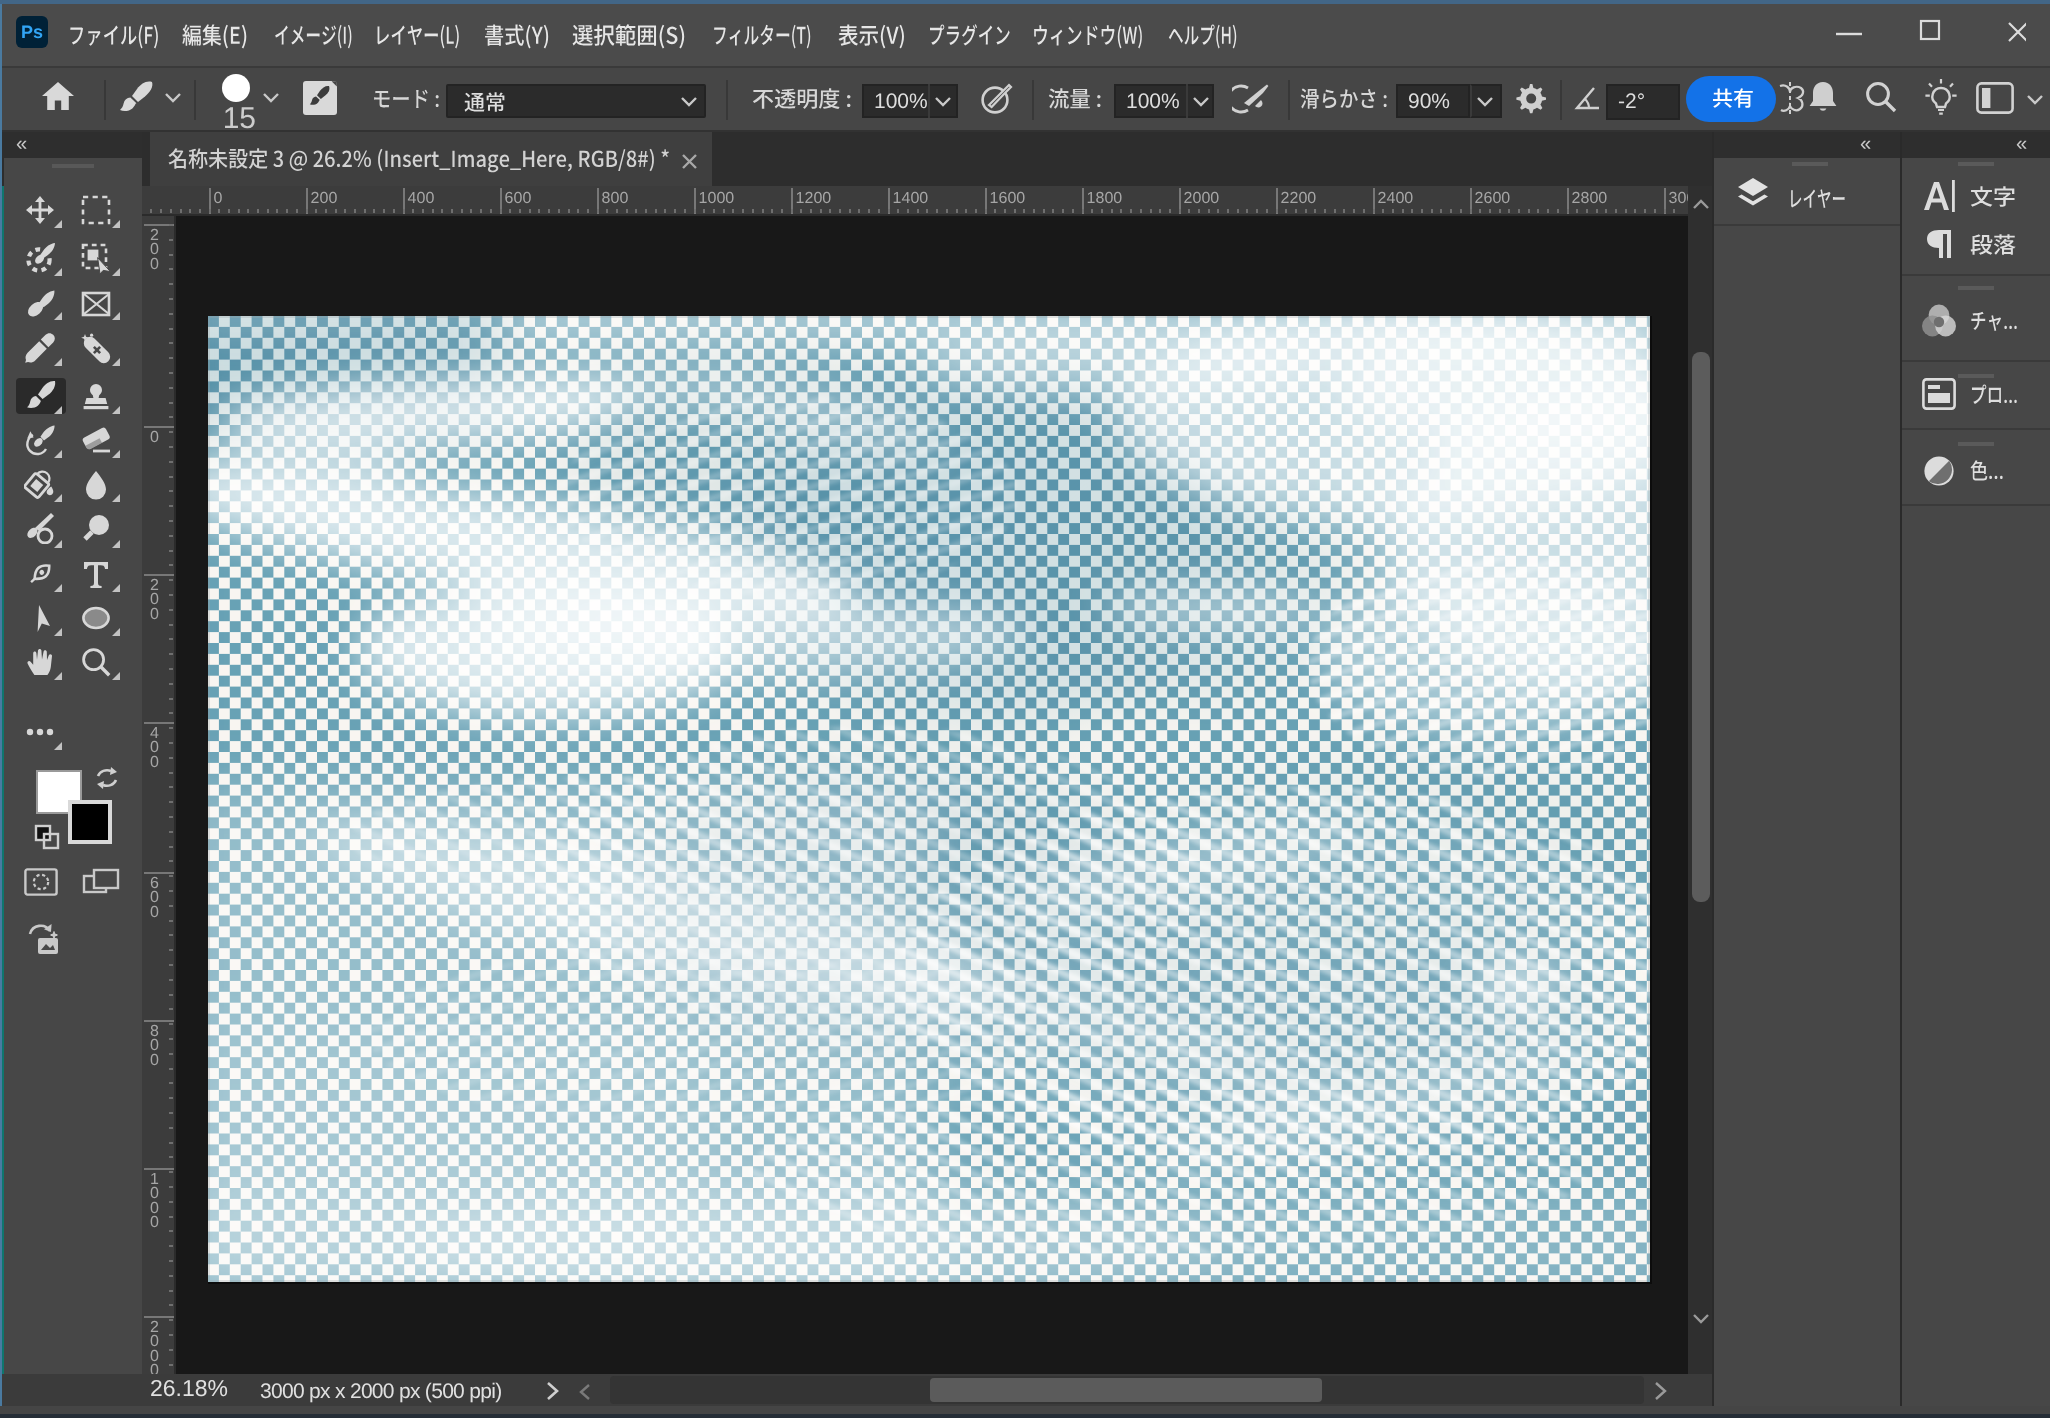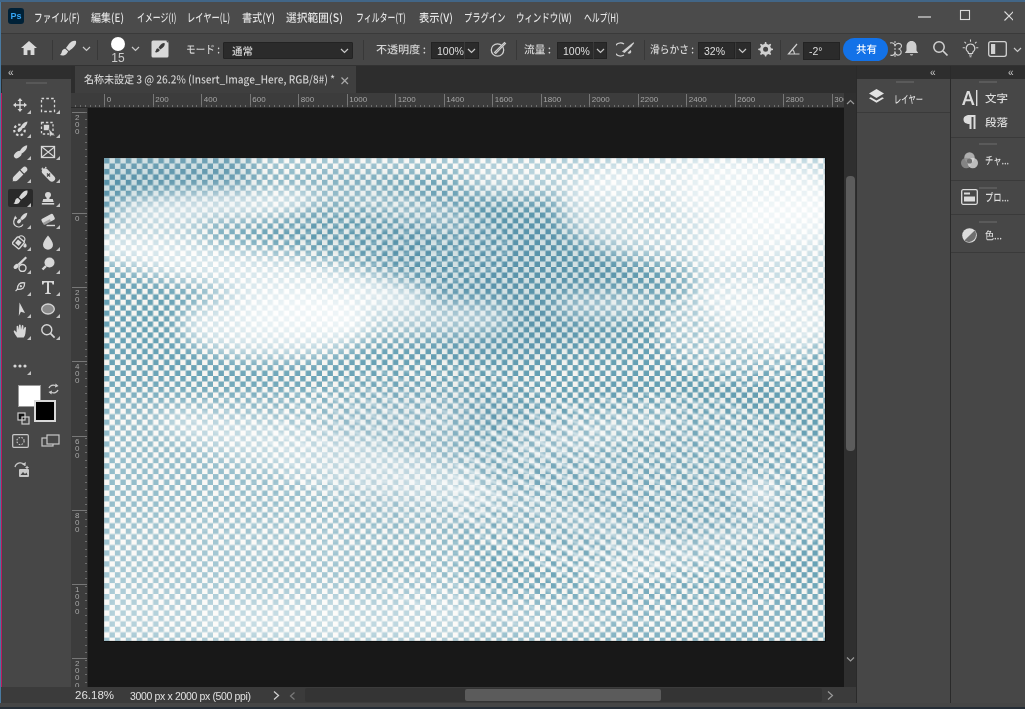--- a/index.html
+++ b/index.html
@@ -1,20 +1,20 @@
 <!DOCTYPE html>
 <html><head><meta charset="utf-8"><style>
 *{margin:0;padding:0;box-sizing:border-box}
 html,body{width:1025px;height:709px;overflow:hidden;background:#4a4a4a;
 font-family:"Liberation Sans",sans-serif;-webkit-font-smoothing:antialiased}
 .abs{position:absolute}
 .sep{position:absolute;width:1px;background:#383838}
 svg{display:block}
 </style></head><body>
-<div class="abs" style="left:0;top:0;width:881px;height:709px;background:#be185d">
+<div class="abs" style="left:0;top:0;width:881px;height:709px;background:#0f766e">
 
 <div class="abs" style="left:0;top:0;width:1025px;height:2px;background:#426687"></div>
 <div class="abs" style="left:0;top:2px;width:1px;height:701px;background:#4a7aa0"></div>
 
 <div class="abs" style="left:1px;top:2px;width:1024px;height:31px;background:#4b4b4b"></div>
 <div class="abs" style="left:8px;top:8px;width:16px;height:16px;border-radius:3px;background:#002137;
 color:#32a5f5;font-size:9px;font-weight:bold;text-align:center;line-height:16px">Ps</div>
 <svg style="position:absolute;left:34px;top:12.0px;overflow:visible" width="48" height="15">
       <path transform="translate(0,9.89) scale(0.7529,1)" fill="#e6e6e6" d="M10.0 -7.6Q10.0 -7.5 9.9 -7.3Q9.9 -7.2 9.8 -7.0Q9.7 -6.5 9.6 -6.0Q9.4 -5.5 9.2 -4.9Q9.0 -4.3 8.7 -3.8Q8.5 -3.2 8.1 -2.8Q7.6 -2.1 6.9 -1.5Q6.3 -0.9 5.4 -0.4Q4.6 0.0 3.5 0.4L2.6 -0.7Q3.7 -1.0 4.5 -1.4Q5.3 -1.8 6.0 -2.3Q6.6 -2.9 7.1 -3.5Q7.5 -4.0 7.7 -4.6Q8.0 -5.2 8.2 -5.8Q8.4 -6.5 8.5 -7.0Q8.3 -7.0 7.9 -7.0Q7.5 -7.0 6.9 -7.0Q6.3 -7.0 5.7 -7.0Q5.1 -7.0 4.5 -7.0Q3.9 -7.0 3.5 -7.0Q3.0 -7.0 2.8 -7.0Q2.5 -7.0 2.1 -7.0Q1.8 -7.0 1.6 -6.9V-8.2Q1.8 -8.2 2.0 -8.2Q2.2 -8.2 2.4 -8.2Q2.7 -8.1 2.8 -8.1Q3.0 -8.1 3.3 -8.1Q3.7 -8.1 4.2 -8.1Q4.6 -8.1 5.2 -8.1Q5.7 -8.1 6.2 -8.1Q6.7 -8.1 7.2 -8.1Q7.6 -8.1 8.0 -8.1Q8.3 -8.1 8.4 -8.1Q8.6 -8.1 8.8 -8.2Q9.0 -8.2 9.2 -8.2Z M21.6 -5.8Q21.5 -5.7 21.4 -5.6Q21.3 -5.5 21.3 -5.4Q21.2 -5.2 20.9 -4.8Q20.7 -4.5 20.3 -4.1Q20.0 -3.7 19.7 -3.3Q19.3 -3.0 19.0 -2.7L18.0 -3.3Q18.4 -3.6 18.8 -3.9Q19.1 -4.3 19.4 -4.6Q19.7 -5.0 19.9 -5.3Q19.7 -5.3 19.3 -5.3Q18.9 -5.3 18.4 -5.3Q17.8 -5.3 17.2 -5.3Q16.6 -5.3 16.1 -5.3Q15.5 -5.3 15.1 -5.3Q14.7 -5.3 14.6 -5.3Q14.3 -5.3 14.1 -5.3Q13.8 -5.2 13.5 -5.2V-6.4Q13.7 -6.4 14.0 -6.3Q14.3 -6.3 14.6 -6.3Q14.7 -6.3 15.2 -6.3Q15.6 -6.3 16.2 -6.3Q16.7 -6.3 17.4 -6.3Q18.0 -6.3 18.6 -6.3Q19.2 -6.3 19.6 -6.3Q20.0 -6.3 20.1 -6.3Q20.2 -6.3 20.4 -6.3Q20.5 -6.3 20.7 -6.4Q20.8 -6.4 20.9 -6.4ZM17.7 -4.6Q17.7 -3.9 17.6 -3.2Q17.6 -2.6 17.4 -2.0Q17.3 -1.4 17.0 -0.9Q16.7 -0.4 16.2 0.1Q15.7 0.6 15.0 1.0L14.0 0.2Q14.2 0.1 14.4 0.0Q14.6 -0.1 14.8 -0.2Q15.5 -0.7 15.9 -1.3Q16.3 -1.8 16.4 -2.5Q16.5 -3.1 16.5 -3.8Q16.5 -4.0 16.5 -4.2Q16.4 -4.4 16.4 -4.6Z M23.9 -4.3Q25.4 -4.7 26.7 -5.3Q27.9 -5.8 28.9 -6.4Q29.5 -6.8 30.1 -7.2Q30.7 -7.7 31.2 -8.2Q31.7 -8.7 32.1 -9.1L33.1 -8.2Q32.6 -7.7 32.0 -7.2Q31.4 -6.7 30.7 -6.2Q30.1 -5.8 29.4 -5.3Q28.8 -5.0 28.0 -4.6Q27.2 -4.2 26.3 -3.8Q25.4 -3.4 24.4 -3.2ZM28.7 -5.8 30.0 -6.1V-0.9Q30.0 -0.7 30.0 -0.4Q30.0 -0.2 30.0 0.1Q30.0 0.3 30.0 0.4H28.6Q28.6 0.3 28.6 0.1Q28.7 -0.2 28.7 -0.4Q28.7 -0.7 28.7 -0.9Z M40.4 -0.2Q40.5 -0.4 40.5 -0.6Q40.5 -0.8 40.5 -1.0Q40.5 -1.1 40.5 -1.5Q40.5 -1.9 40.5 -2.4Q40.5 -3.0 40.5 -3.6Q40.5 -4.3 40.5 -4.9Q40.5 -5.6 40.5 -6.2Q40.5 -6.8 40.5 -7.2Q40.5 -7.6 40.5 -7.8Q40.5 -8.1 40.5 -8.4Q40.4 -8.7 40.4 -8.7H41.8Q41.8 -8.7 41.7 -8.4Q41.7 -8.1 41.7 -7.8Q41.7 -7.6 41.7 -7.2Q41.7 -6.8 41.7 -6.3Q41.7 -5.7 41.7 -5.1Q41.7 -4.5 41.7 -3.9Q41.7 -3.3 41.7 -2.8Q41.7 -2.2 41.7 -1.9Q41.7 -1.5 41.7 -1.4Q42.2 -1.7 42.8 -2.0Q43.3 -2.4 43.9 -2.9Q44.4 -3.5 44.8 -4.1L45.5 -3.1Q45.0 -2.4 44.4 -1.8Q43.7 -1.2 43.0 -0.7Q42.3 -0.2 41.6 0.1Q41.5 0.2 41.4 0.3Q41.3 0.3 41.2 0.4ZM35.1 -0.4Q35.9 -0.9 36.4 -1.6Q36.9 -2.4 37.1 -3.1Q37.2 -3.5 37.3 -4.1Q37.4 -4.7 37.4 -5.3Q37.4 -6.0 37.4 -6.6Q37.4 -7.2 37.4 -7.7Q37.4 -8.0 37.4 -8.3Q37.4 -8.5 37.4 -8.7H38.7Q38.7 -8.6 38.7 -8.5Q38.7 -8.3 38.6 -8.1Q38.6 -8.0 38.6 -7.8Q38.6 -7.3 38.6 -6.6Q38.6 -5.9 38.6 -5.2Q38.5 -4.5 38.5 -3.9Q38.4 -3.3 38.3 -2.8Q38.0 -1.9 37.5 -1.1Q37.0 -0.2 36.2 0.4Z M48.7 2.3Q47.9 1.0 47.5 -0.5Q47.0 -1.9 47.0 -3.6Q47.0 -5.3 47.5 -6.7Q47.9 -8.2 48.7 -9.5L49.5 -9.1Q48.8 -7.9 48.5 -6.5Q48.1 -5.0 48.1 -3.6Q48.1 -2.1 48.5 -0.7Q48.8 0.7 49.5 1.9Z M51.2 0.0V-8.5H56.2V-7.3H52.5V-4.8H55.7V-3.6H52.5V0.0Z M58.0 2.3 57.1 1.9Q57.9 0.7 58.2 -0.7Q58.6 -2.1 58.6 -3.6Q58.6 -5.0 58.2 -6.5Q57.9 -7.9 57.1 -9.1L58.0 -9.5Q58.8 -8.2 59.2 -6.7Q59.7 -5.3 59.7 -3.6Q59.7 -1.9 59.2 -0.5Q58.8 1.0 58.0 2.3Z"></path>
     </svg>
@@ -64,21 +64,21 @@
 <svg class="abs" style="left:60px;top:40px" width="17" height="17" viewBox="0 0 17 17">
 <path d="M16 1 C13 0.2 10.5 2 8.5 4.5 L6 8 L9 11 L12.5 8.2 C15 6 16.8 3.5 16 1 Z" fill="#d9d9d9"></path>
 <path d="M5.2 8.8 C3.4 9 2.2 10 1.8 11.8 C1.5 13.2 1 14.2 0 15 C1.8 15.8 4.6 15.6 6.2 14.2 C7.6 13 8 11.2 8.2 11.6 Z" fill="#d9d9d9"></path>
 </svg>
 <svg class="abs" style="left:82px;top:46px" width="9" height="6">
       <path d="M1 1 L4.5 4.5 L8 1" stroke="#c9c9c9" fill="none" stroke-width="1.2"></path>
     </svg>
 <div class="sep" style="left:97px;top:40px;height:20px"></div>
 
 <div class="abs" style="left:111px;top:37px;width:14px;height:14px;border-radius:50%;background:#fff"></div>
-<div class="abs" style="left:108px;top:51px;width:20px;text-align:center;font-size:12px;color:#ccc">15</div>
+<div class="abs" style="left:108px;top:51px;width:20px;text-align:right;font-size:15px;color:#ccc">15</div>
 <svg class="abs" style="left:131px;top:46px" width="9" height="6">
       <path d="M1 1 L4.5 4.5 L8 1" stroke="#c9c9c9" fill="none" stroke-width="1.2"></path>
     </svg>
 
 <svg class="abs" style="left:151px;top:40px" width="18" height="18" viewBox="0 0 18 18">
 <rect x="0.5" y="0.5" width="17" height="17" rx="1.5" fill="#d9d9d9"></rect>
 <path d="M14.8 0.6 L17.4 3.2 L17.4 0.6 Z" fill="#464646"></path>
 <path d="M13.5 3 C11.8 2.7 10.2 3.8 9 5.4 L7.5 7.6 L9.4 9.5 L11.6 7.8 C13.2 6.5 14.2 4.8 13.5 3 Z" fill="#3c3c3c"></path>
 <path d="M7 8.2 C5.9 8.4 5.2 9 5 10.1 C4.8 11 4.5 11.6 3.9 12.1 C5 12.6 6.7 12.5 7.7 11.6 C8.5 10.8 8.8 9.8 8.9 10 Z" fill="#3c3c3c"></path>
 </svg>
@@ -122,21 +122,21 @@
 <svg class="abs" style="left:616px;top:41px" width="19" height="17" viewBox="0 0 19 17">
 <path d="M8 3 A6.5 6.5 0 1 0 8 14" fill="none" stroke="#d0d0d0" stroke-width="1.4"></path>
 <path d="M6 10.5 L14 4 L17.5 1.2 L18.2 2 L15.5 5.5 L8.5 12 Z" fill="#d0d0d0"></path>
 <path d="M14.5 9 C15.5 10 15.5 11.5 14.5 12.3 C13.5 13 12.2 12.8 11.5 12 Z" fill="#d0d0d0"></path>
 </svg>
 <div class="sep" style="left:644px;top:40px;height:20px"></div>
     <svg style="position:absolute;left:650px;top:44px;overflow:visible" width="46" height="14">
       <path transform="translate(0,9.46) scale(0.8844,1)" fill="#d6d6d6" d="M4.9 -3.0H8.8V-2.2H4.9ZM4.9 -1.6H8.8V-0.8H4.9ZM4.4 -4.4H8.8V-3.6H5.4V0.9H4.4ZM6.4 -7.4H8.8V-6.8H7.2V-5.5H6.4ZM8.4 -4.4H9.4V-0.1Q9.4 0.3 9.3 0.5Q9.2 0.7 9.0 0.8Q8.7 0.9 8.3 0.9Q8.0 0.9 7.4 0.9Q7.3 0.8 7.3 0.5Q7.2 0.3 7.1 0.1Q7.5 0.1 7.8 0.1Q8.1 0.1 8.3 0.1Q8.4 0.1 8.4 0.1Q8.4 0.0 8.4 -0.1ZM3.4 -5.9H10.5V-4.0H9.5V-5.1H4.3V-4.0H3.4ZM4.4 -8.9H9.4V-5.5H8.4V-8.1H5.4V-5.5H4.4ZM1.0 -8.5 1.5 -9.2Q1.9 -9.1 2.3 -8.9Q2.6 -8.7 3.0 -8.5Q3.3 -8.3 3.5 -8.1L2.9 -7.2Q2.7 -7.4 2.4 -7.6Q2.1 -7.9 1.7 -8.1Q1.3 -8.3 1.0 -8.5ZM0.4 -5.5 0.9 -6.2Q1.3 -6.1 1.7 -5.9Q2.1 -5.7 2.4 -5.5Q2.7 -5.3 3.0 -5.2L2.4 -4.3Q2.2 -4.5 1.8 -4.7Q1.5 -4.9 1.1 -5.1Q0.7 -5.3 0.4 -5.5ZM0.7 0.1Q1.0 -0.3 1.3 -0.9Q1.7 -1.5 2.0 -2.1Q2.4 -2.8 2.7 -3.4L3.4 -2.8Q3.2 -2.2 2.9 -1.6Q2.5 -1.0 2.2 -0.4Q1.9 0.2 1.6 0.8Z M14.7 -8.7Q15.1 -8.6 15.6 -8.5Q16.2 -8.3 16.8 -8.2Q17.5 -8.1 18.1 -8.0Q18.6 -7.9 19.0 -7.9L18.7 -6.8Q18.4 -6.9 18.0 -6.9Q17.5 -7.0 17.0 -7.1Q16.5 -7.2 16.0 -7.3Q15.5 -7.4 15.1 -7.5Q14.7 -7.6 14.4 -7.7ZM14.6 -6.6Q14.5 -6.4 14.5 -6.0Q14.4 -5.6 14.3 -5.2Q14.3 -4.8 14.2 -4.4Q14.2 -4.0 14.1 -3.8Q14.9 -4.4 15.8 -4.7Q16.6 -5.0 17.6 -5.0Q18.5 -5.0 19.1 -4.7Q19.8 -4.3 20.1 -3.8Q20.5 -3.2 20.5 -2.6Q20.5 -1.8 20.2 -1.2Q19.8 -0.6 19.1 -0.2Q18.4 0.2 17.3 0.4Q16.1 0.6 14.5 0.5L14.2 -0.7Q15.9 -0.5 17.0 -0.7Q18.1 -0.9 18.7 -1.4Q19.3 -1.9 19.3 -2.6Q19.3 -3.0 19.1 -3.3Q18.8 -3.6 18.4 -3.8Q18.0 -4.0 17.5 -4.0Q16.5 -4.0 15.6 -3.6Q14.8 -3.3 14.2 -2.6Q14.1 -2.4 14.0 -2.3Q13.9 -2.2 13.9 -2.0L12.8 -2.3Q12.9 -2.6 13.0 -3.0Q13.1 -3.4 13.1 -3.9Q13.2 -4.4 13.2 -5.0Q13.3 -5.5 13.3 -5.9Q13.4 -6.4 13.4 -6.8Z M26.9 -8.6Q26.9 -8.5 26.9 -8.3Q26.8 -8.0 26.8 -7.9Q26.7 -7.6 26.7 -7.3Q26.6 -7.0 26.5 -6.7Q26.5 -6.3 26.4 -6.0Q26.3 -5.5 26.1 -4.9Q26.0 -4.3 25.7 -3.6Q25.5 -2.9 25.3 -2.2Q25.0 -1.5 24.7 -0.8Q24.4 -0.2 24.0 0.4L22.9 -0.0Q23.3 -0.5 23.6 -1.2Q23.9 -1.8 24.2 -2.5Q24.5 -3.2 24.7 -3.8Q24.9 -4.5 25.1 -5.1Q25.2 -5.6 25.3 -6.0Q25.5 -6.7 25.6 -7.4Q25.6 -8.1 25.6 -8.8ZM30.7 -7.5Q31.0 -7.2 31.3 -6.7Q31.6 -6.1 31.8 -5.6Q32.1 -5.0 32.3 -4.4Q32.6 -3.9 32.7 -3.5L31.6 -3.0Q31.5 -3.4 31.3 -4.0Q31.1 -4.5 30.8 -5.1Q30.6 -5.7 30.3 -6.2Q30.0 -6.7 29.7 -7.1ZM22.8 -6.3Q23.0 -6.3 23.3 -6.3Q23.5 -6.3 23.8 -6.3Q24.1 -6.3 24.5 -6.3Q24.8 -6.3 25.3 -6.4Q25.7 -6.4 26.2 -6.5Q26.6 -6.5 27.0 -6.5Q27.4 -6.5 27.6 -6.5Q28.1 -6.5 28.6 -6.4Q29.0 -6.2 29.2 -5.8Q29.5 -5.3 29.5 -4.6Q29.5 -3.9 29.4 -3.2Q29.4 -2.4 29.2 -1.7Q29.1 -1.0 28.9 -0.6Q28.6 -0.0 28.2 0.2Q27.7 0.4 27.2 0.4Q26.8 0.4 26.5 0.3Q26.1 0.3 25.9 0.2L25.7 -0.9Q25.9 -0.9 26.2 -0.8Q26.4 -0.8 26.6 -0.7Q26.9 -0.7 27.0 -0.7Q27.3 -0.7 27.5 -0.8Q27.8 -0.9 27.9 -1.2Q28.1 -1.6 28.2 -2.1Q28.3 -2.7 28.4 -3.3Q28.4 -3.9 28.4 -4.5Q28.4 -4.9 28.3 -5.2Q28.1 -5.4 27.9 -5.5Q27.6 -5.6 27.3 -5.6Q27.0 -5.6 26.6 -5.5Q26.1 -5.5 25.6 -5.4Q25.1 -5.4 24.6 -5.3Q24.2 -5.3 24.0 -5.3Q23.7 -5.2 23.4 -5.2Q23.1 -5.1 22.9 -5.1Z M38.7 -7.8Q38.6 -8.0 38.5 -8.2Q38.5 -8.5 38.4 -8.7L39.6 -8.9Q39.6 -8.5 39.7 -8.1Q39.8 -7.7 40.0 -7.3Q40.1 -6.9 40.2 -6.5Q40.5 -5.8 40.8 -5.1Q41.2 -4.4 41.5 -4.0Q41.6 -3.8 41.8 -3.7Q41.9 -3.5 42.0 -3.4L41.5 -2.6Q41.3 -2.6 41.0 -2.7Q40.6 -2.7 40.2 -2.8Q39.8 -2.8 39.4 -2.8Q39.0 -2.9 38.7 -2.9L38.8 -3.8Q39.1 -3.8 39.4 -3.8Q39.8 -3.7 40.1 -3.7Q40.4 -3.7 40.5 -3.7Q40.3 -4.0 40.1 -4.4Q39.8 -4.9 39.6 -5.4Q39.4 -5.8 39.2 -6.3Q39.0 -6.8 38.9 -7.2Q38.8 -7.5 38.7 -7.8ZM34.7 -7.1Q35.6 -7.0 36.5 -6.9Q37.4 -6.9 38.2 -6.9Q38.9 -6.9 39.6 -7.0Q40.1 -7.1 40.5 -7.1Q41.0 -7.2 41.5 -7.3Q42.0 -7.5 42.4 -7.6L42.5 -6.5Q42.2 -6.4 41.7 -6.3Q41.3 -6.2 40.8 -6.1Q40.4 -6.1 39.9 -6.0Q38.9 -5.9 37.6 -5.9Q36.2 -5.9 34.7 -6.0ZM36.6 -3.5Q36.3 -3.1 36.2 -2.7Q36.1 -2.4 36.1 -2.0Q36.1 -1.2 36.7 -0.9Q37.3 -0.5 38.5 -0.5Q39.4 -0.5 40.1 -0.6Q40.8 -0.7 41.4 -0.8L41.4 0.3Q40.9 0.4 40.1 0.5Q39.4 0.5 38.5 0.5Q37.4 0.5 36.6 0.3Q35.8 0.0 35.4 -0.5Q34.9 -1.0 34.9 -1.8Q34.9 -2.3 35.1 -2.7Q35.2 -3.2 35.5 -3.7Z M48.1 -4.2Q47.8 -4.2 47.5 -4.4Q47.3 -4.7 47.3 -5.1Q47.3 -5.5 47.5 -5.7Q47.8 -6.0 48.1 -6.0Q48.5 -6.0 48.7 -5.7Q49.0 -5.5 49.0 -5.1Q49.0 -4.7 48.7 -4.4Q48.5 -4.2 48.1 -4.2ZM48.1 0.1Q47.8 0.1 47.5 -0.1Q47.3 -0.4 47.3 -0.7Q47.3 -1.1 47.5 -1.4Q47.8 -1.6 48.1 -1.6Q48.5 -1.6 48.7 -1.4Q49.0 -1.1 49.0 -0.7Q49.0 -0.4 48.7 -0.1Q48.5 0.1 48.1 0.1Z"></path>
     </svg>
     <div class="abs" style="left:698px;top:42px;width:37px;height:17px;background:#2b2b2b;border:1px solid #232323"></div>
-<div class="abs" style="left:704px;top:45px;font-size:10.5px;color:#dedede">32%</div>
+<div class="abs" style="left:704px;top:45px;font-size:10.5px;color:#dedede">90%</div>
 <div class="abs" style="left:735px;top:42px;width:16px;height:17px;background:#2b2b2b;border:1px solid #232323;border-left:1px solid #3a3a3a"></div>
 <svg class="abs" style="left:738px;top:48px" width="9" height="6">
       <path d="M1 1 L4.5 4.5 L8 1" stroke="#c9c9c9" fill="none" stroke-width="1.2"></path>
     </svg>
 
 <svg class="abs" style="left:757px;top:41px" width="16" height="16" viewBox="0 0 16 16">
 <path d="M8 1 L9.2 1 L9.7 3 a5 5 0 0 1 1.8 0.75 L13.3 2.7 L14.2 3.6 L13.2 5.4 a5 5 0 0 1 0.8 1.8 L16 7.7 L16 8.9 L14 9.4 a5 5 0 0 1 -0.8 1.8 L14.2 13 L13.3 13.9 L11.5 12.9 a5 5 0 0 1 -1.8 0.8 L9.2 15.6 L8 15.6 L7.5 13.7 a5 5 0 0 1 -1.8 -0.8 L3.9 13.9 L3 13 L4 11.2 a5 5 0 0 1 -0.8 -1.8 L1.2 8.9 L1.2 7.7 L3.2 7.2 a5 5 0 0 1 0.8 -1.8 L3 3.6 L3.9 2.7 L5.7 3.75 a5 5 0 0 1 1.8 -0.75 Z M8.6 5.8 a2.5 2.5 0 1 0 0 5 a2.5 2.5 0 0 0 0 -5 Z" fill="#d0d0d0"></path>
 </svg>
 <div class="sep" style="left:780px;top:40px;height:20px"></div>
 

